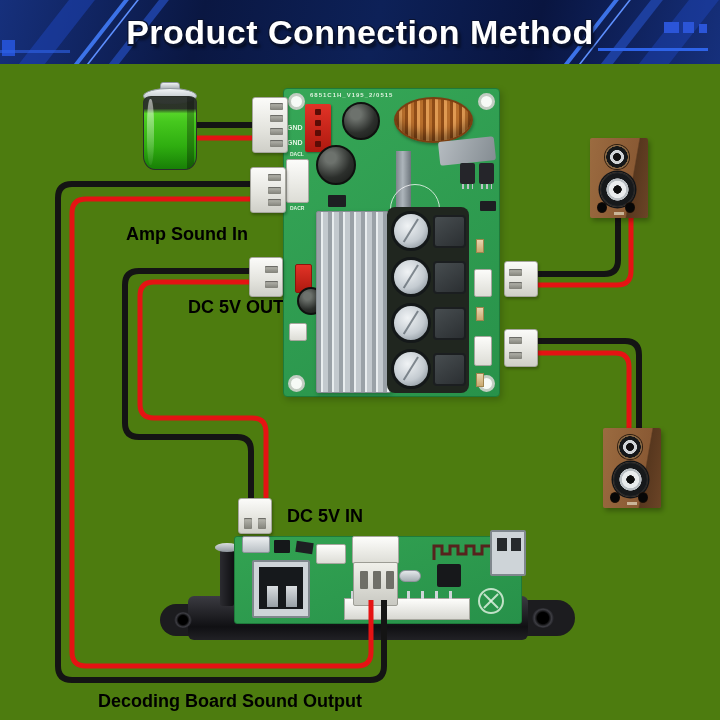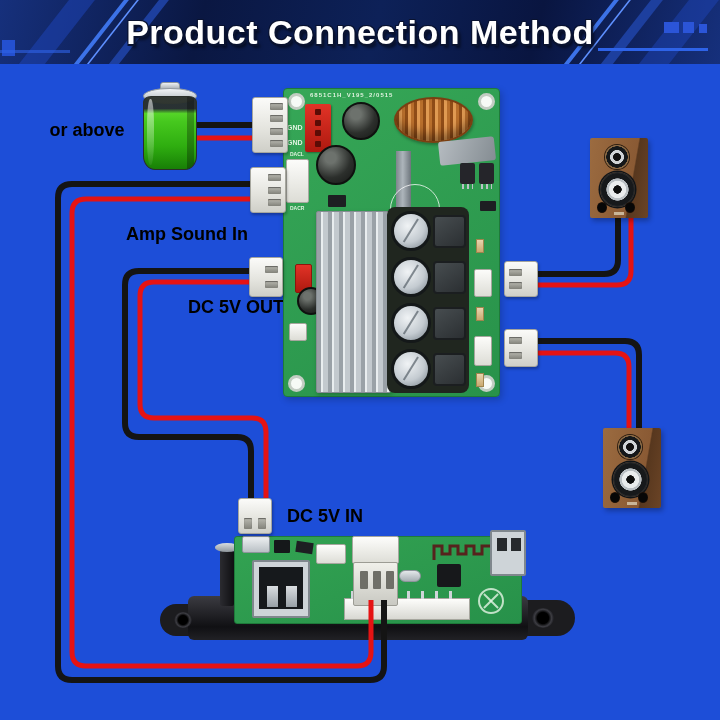--- a/index.html
+++ b/index.html
@@ -1,17 +1,17 @@
 <!DOCTYPE html>
 <html><head>
 <meta charset="utf-8">
 <style>
   html,body{margin:0;padding:0;background:#fff;}
   body{width:720px;height:720px;font-family:"Liberation Sans",sans-serif;}
-  .stage{position:relative;width:720px;height:720px;background:#1d4ed8;overflow:hidden;}
+  .stage{position:relative;width:720px;height:720px;background:#4d7c0f;overflow:hidden;}
 
   
   .banner{position:absolute;left:0;top:0;width:720px;height:64px;overflow:hidden;
     background:linear-gradient(104deg,#16307c 0%,#0a1742 28%,#0d2158 52%,#091540 74%,#16307c 100%);}
   .banner .streak{position:absolute;top:-18px;height:110px;transform:skewX(-38deg);}
   .banner .sq{position:absolute;}
   .banner .hline{position:absolute;height:3px;background:#2e63e8;}
   .banner h1{position:relative;margin:0;width:100%;text-align:center;line-height:64px;
     font-size:34px;font-weight:800;color:#fff;letter-spacing:.5px;
     text-shadow:2px 2px 0 #0a1330,-1px -1px 0 #0a1330,1px -1px 0 #0a1330,-1px 2px 0 #0a1330,3px 4px 3px rgba(0,0,0,.55);}
@@ -182,25 +182,25 @@
     <path d="M252,199 L86,199 Q72,199 72,213 L72,652 Q72,666 86,666 L357,666 Q371,666 371,652 L371,600" stroke="#e51313" stroke-width="5" fill="none"></path>
     <path d="M251,271 L139,271 Q125,271 125,285 L125,423 Q125,437 139,437 L237,437 Q251,437 251,451 L251,502" stroke="#141414" stroke-width="6" fill="none"></path>
     <path d="M251,282 L154,282 Q140,282 140,296 L140,404 Q140,418 154,418 L252,418 Q266,418 266,432 L266,502" stroke="#e51313" stroke-width="5" fill="none"></path>
     <path d="M536,274 L604,274 Q618,274 618,260 L618,212" stroke="#141414" stroke-width="6" fill="none"></path>
     <path d="M536,285 L617,285 Q631,285 631,271 L631,212" stroke="#e51313" stroke-width="5" fill="none"></path>
     <path d="M536,341 L625,341 Q639,341 639,355 L639,434" stroke="#141414" stroke-width="6" fill="none"></path>
     <path d="M536,353 L615,353 Q629,353 629,367 L629,434" stroke="#e51313" stroke-width="5" fill="none"></path>
   </svg>
 
   <div class="lbl" style="left:37px;top:120px;width:100px;text-align:center;">
-    <div>or above</div>
   </div>
   <div class="lbl" style="left:126px;top:224px;">Amp Sound In</div>
   <div class="lbl" style="left:188px;top:297px;">DC 5V OUT</div>
   <div class="lbl" style="left:287px;top:506px;">DC 5V IN</div>
+  <div class="lbl" style="left:98px;top:691px;">Decoding Board Sound Output</div>
 
   <div class="battery">
     <div class="bat-nub"></div>
     <div class="bat-top"></div>
     <div class="bat-body"></div>
   </div>
 
   <div class="jst pins-right" style="left:252px;top:97px;width:36px;height:56px;">
     <span class="pin"></span>
     <span class="pin"></span>

